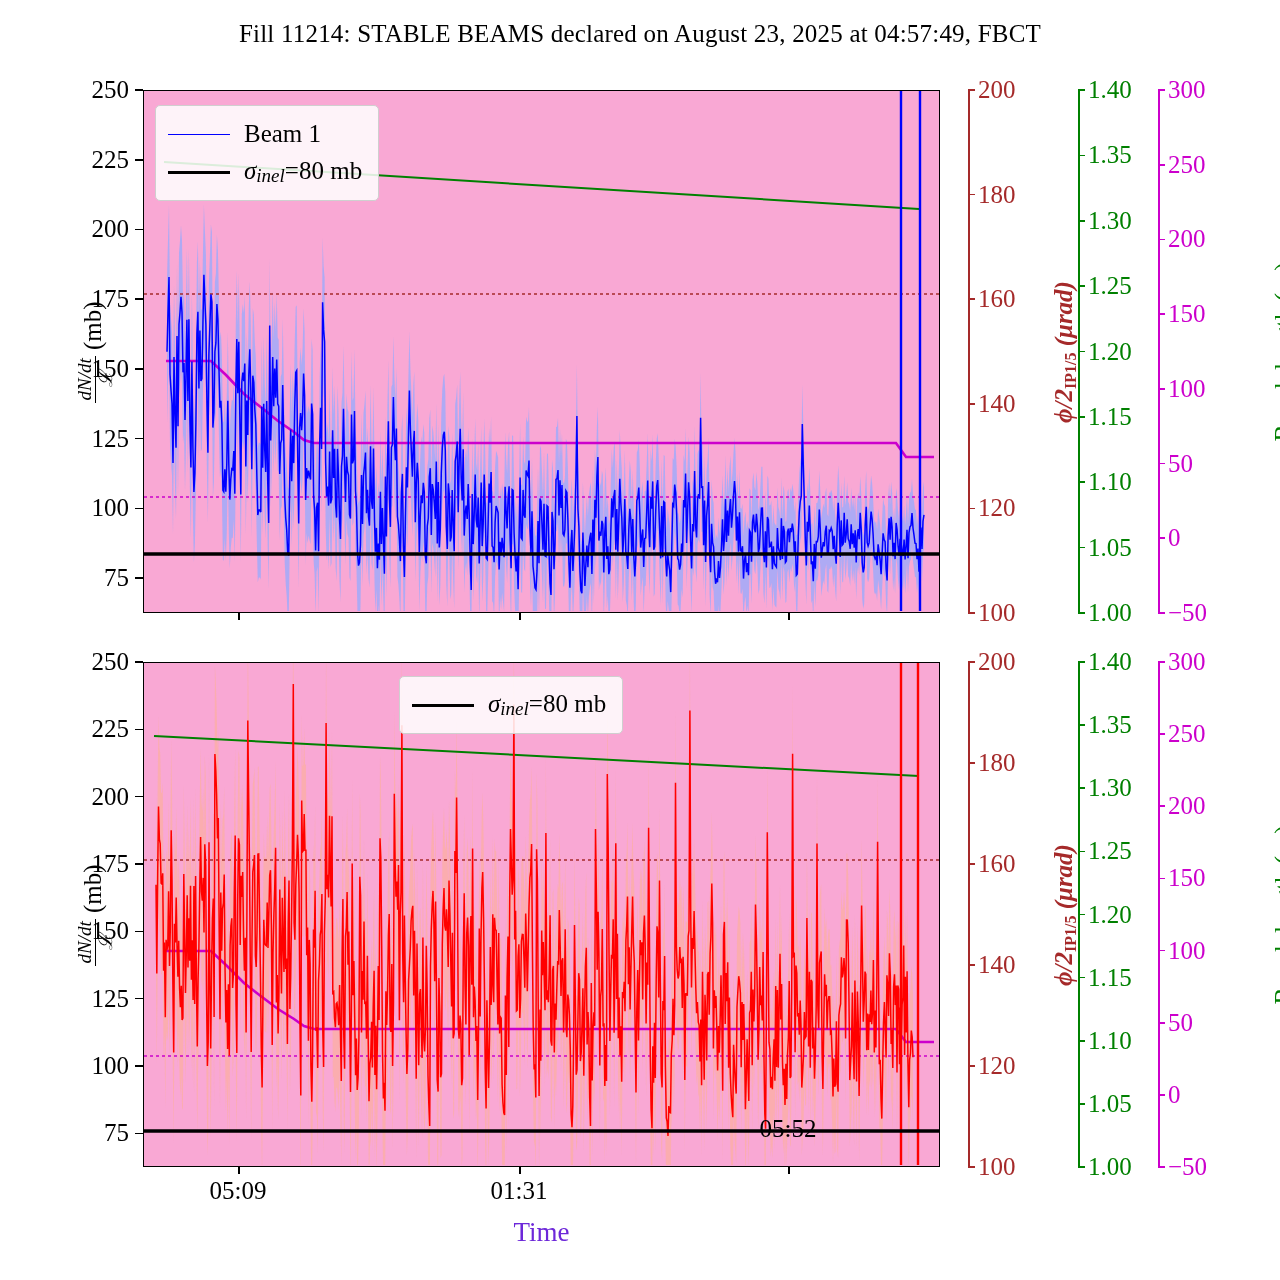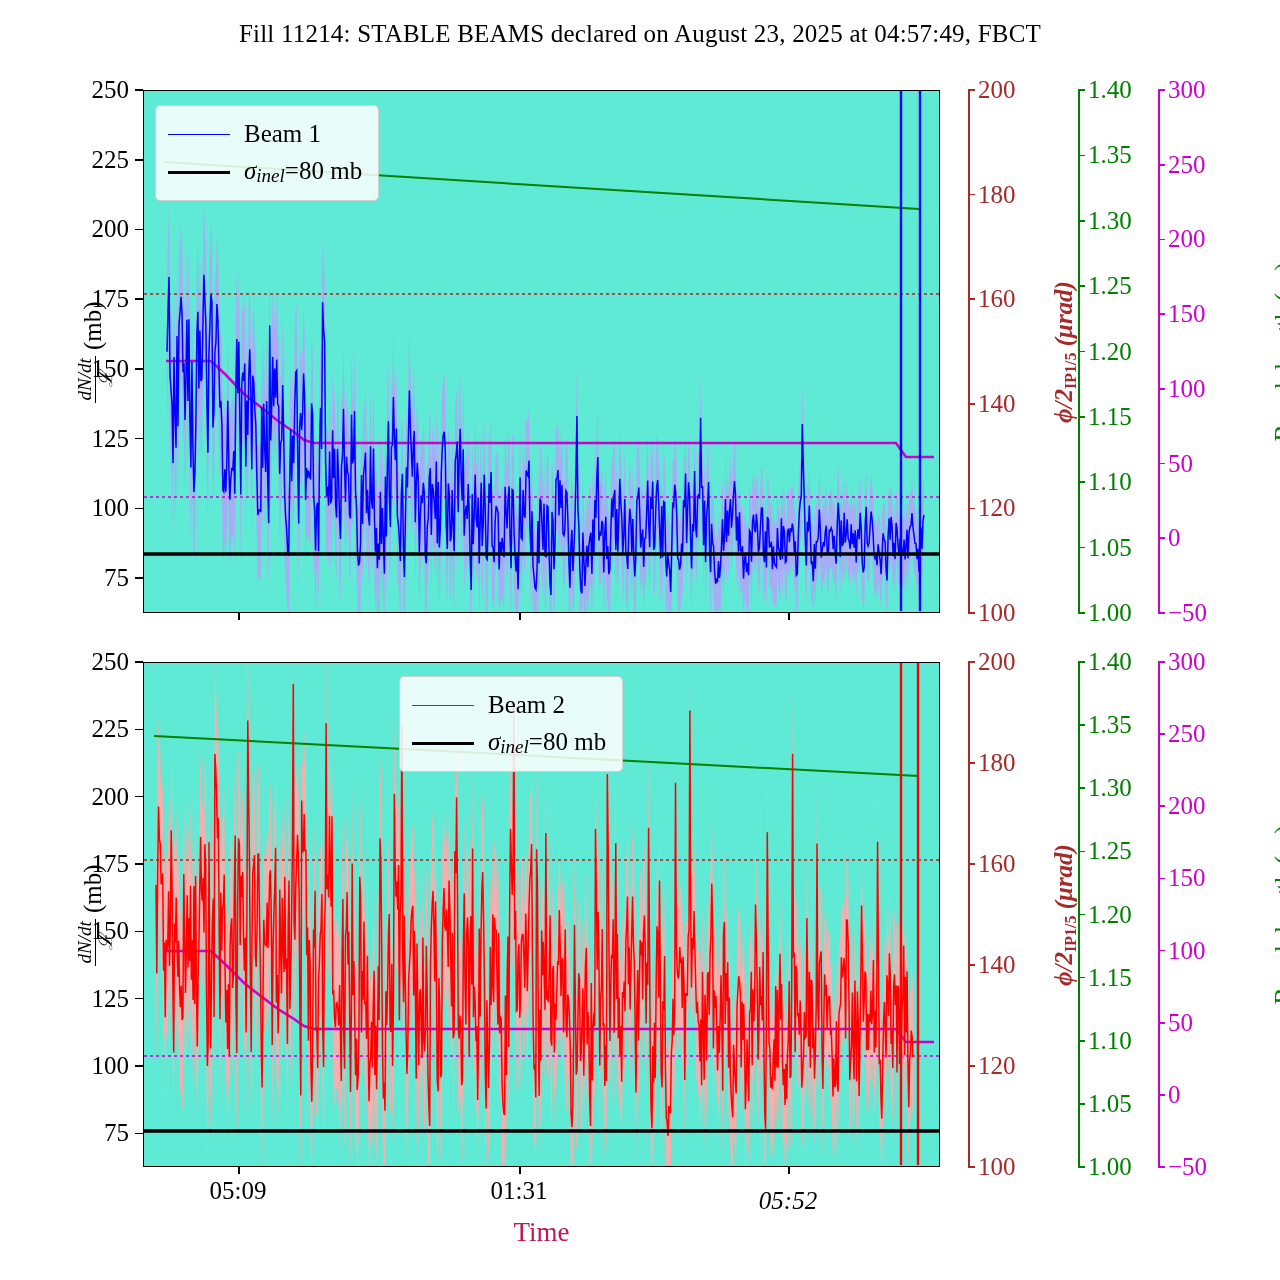--- a/index.html
+++ b/index.html
@@ -9,21 +9,21 @@
     overflow:hidden;position:relative;
   }
   .fig{position:absolute;left:0;top:0;width:1280px;height:1280px;}
 
   .title{
     position:absolute;left:0;top:20px;width:1280px;text-align:center;
     font-size:25px;color:#000;letter-spacing:.2px;
   }
 
   
-  .panel{position:absolute;border:1.6px solid #000;background:#5eead4;box-sizing:border-box;}
+  .panel{position:absolute;border:1.6px solid #000;background:#f9a8d4;box-sizing:border-box;}
   #panel-top{left:143px;top:90px;width:797px;height:523px;}
   #panel-bot{left:143px;top:662px;width:797px;height:505px;}
 
   .plotclip{position:absolute;left:0;top:0;right:0;bottom:0;overflow:hidden;}
 
   
   .ylab-left{
     position:absolute;font-size:25px;color:#000;text-align:right;
     transform:translateY(-50%);right:0;white-space:nowrap;
   }
@@ -38,21 +38,21 @@
 
   
   .rspine{position:absolute;width:1.6px;}
   .rtick{position:absolute;left:0px;width:7px;height:1.6px;}
   .rlab{position:absolute;left:10px;transform:translateY(-50%);font-size:25px;white-space:nowrap;}
   .raxis-title{
     position:absolute;font-size:25px;white-space:nowrap;
     transform-origin:50% 50%;transform:rotate(-90deg);text-align:center;
   }
   .xlab{position:absolute;transform:translateX(-50%);font-size:25px;color:#000;white-space:nowrap;}
-  .xaxis-title{position:absolute;font-size:27px;color:#be185d;text-align:center;width:797px;}
+  .xaxis-title{position:absolute;font-size:27px;color:#6d28d9;text-align:center;width:797px;}
 
   
   .legend{
     position:absolute;background:rgba(255,255,255,.86);
     border:1px solid #cfcfcf;border-radius:5px;
     padding:9px 16px 9px 12px;box-sizing:border-box;
   }
   .legrow{display:flex;align-items:center;height:38px;}
   .legline{width:62px;height:0;border-top-style:solid;margin-right:14px;}
   .legtxt{font-size:25px;color:#000;white-space:nowrap;}
@@ -127,24 +127,20 @@
           <polyline points="22,288 67,288 82,302 100,320 118,334 134,346 150,356 160,363 170,366 740,366 752,366 762,379 790,379" fill="none" stroke="#cc00cc" stroke-width="2.6"></polyline>
           <path id="b2line" fill="none" stroke="#ff0000" stroke-width="1.5" d="M0.0,221.7L0.8,310.5L1.7,210.1L2.5,143.6L3.4,176.3L4.2,180.7L5.1,220.1L5.9,221.0L6.7,210.3L7.6,307.7L8.4,279.4L9.3,354.3L10.1,276.8L10.9,287.5L11.8,282.1L12.6,228.2L13.5,302.9L14.3,266.2L15.2,167.3L16.0,217.5L16.8,314.2L17.7,389.6L18.5,260.7L19.4,279.5L20.2,234.6L21.1,285.3L21.9,313.8L22.7,277.7L23.6,325.7L24.4,344.1L25.3,322.8L26.1,356.9L26.9,355.1L27.8,210.9L28.6,269.5L29.5,330.0L30.3,289.8L31.2,232.2L32.0,304.6L32.8,255.3L33.7,297.7L34.5,222.8L35.4,316.7L36.2,277.2L37.1,336.9L37.9,223.1L38.7,341.1L39.6,213.0L40.4,317.3L41.3,383.4L42.1,316.2L42.9,283.7L43.8,223.1L44.6,174.1L45.5,228.7L46.3,237.6L47.2,214.9L48.0,269.4L48.8,181.2L49.7,202.0L50.5,328.9L51.4,403.1L52.2,378.7L53.0,179.3L53.9,325.4L54.7,385.6L55.6,304.7L56.4,256.1L57.3,235.5L58.1,354.0L58.9,91.1L59.8,107.5L60.6,131.6L61.5,175.5L62.3,155.1L63.2,269.6L64.0,356.2L64.8,229.6L65.7,287.8L66.5,245.9L67.4,240.2L68.2,211.6L69.0,302.9L69.9,359.6L70.7,327.0L71.6,386.1L72.4,321.3L73.3,392.8L74.1,283.0L74.9,263.1L75.8,255.3L76.6,325.0L77.5,309.9L78.3,229.2L79.2,172.5L80.0,338.9L80.8,390.1L81.7,237.8L82.5,175.3L83.4,181.5L84.2,281.9L85.0,212.7L85.9,233.9L86.7,208.9L87.6,275.0L88.4,307.7L89.3,274.7L90.1,369.6L90.9,252.0L91.8,57.4L92.6,128.7L93.5,202.8L94.3,302.4L95.2,389.1L96.0,276.6L96.8,208.8L97.7,201.5L98.5,192.1L99.4,292.9L100.2,303.9L101.0,269.7L101.9,191.1L102.7,190.9L103.6,258.2L104.4,307.2L105.3,385.3L106.1,424.6L106.9,343.1L107.8,256.7L108.6,280.6L109.5,281.9L110.3,282.6L111.2,239.4L112.0,284.9L112.8,253.8L113.7,212.2L114.5,207.2L115.4,261.7L116.2,382.0L117.0,289.7L117.9,251.3L118.7,226.1L119.6,184.7L120.4,339.4L121.3,312.1L122.1,370.6L122.9,332.7L123.8,226.4L124.6,282.5L125.5,330.5L126.3,234.8L127.1,279.1L128.0,309.0L128.8,213.7L129.7,306.0L130.5,295.5L131.4,381.1L132.2,261.5L133.0,217.4L133.9,346.1L134.7,312.9L135.6,250.2L136.4,186.6L137.3,20.9L138.1,259.8L138.9,276.8L139.8,222.2L140.6,201.3L141.5,171.8L142.3,190.8L143.1,229.8L144.0,362.6L144.8,432.5L145.7,137.5L146.5,188.7L147.4,187.5L148.2,151.0L149.0,187.2L149.9,187.2L150.7,292.3L151.6,264.6L152.4,377.7L153.3,276.9L154.1,300.7L154.9,402.2L155.8,438.8L156.6,387.7L157.5,266.5L158.3,284.8L159.1,227.7L160.0,368.0L160.8,364.3L161.7,405.1L162.5,317.9L163.4,300.8L164.2,271.8L165.0,266.7L165.9,230.9L166.7,363.6L167.6,403.9L168.4,270.4L169.3,236.0L170.1,60.1L170.9,226.3L171.8,211.8L172.6,234.5L173.5,152.8L174.3,207.1L175.1,243.5L176.0,153.2L176.8,330.0L177.7,328.8L178.5,354.6L179.4,364.2L180.2,340.7L181.0,339.7L181.9,348.1L182.7,362.2L183.6,322.0L184.4,367.3L185.3,417.9L186.1,291.2L186.9,236.1L187.8,373.4L188.6,405.7L189.5,273.5L190.3,264.6L191.1,229.0L192.0,301.8L192.8,268.4L193.7,349.7L194.5,428.9L195.4,346.9L196.2,200.5L197.0,332.3L197.9,297.9L198.7,354.1L199.6,412.2L200.4,375.6L201.2,427.0L202.1,414.3L202.9,375.8L203.8,213.8L204.6,232.4L205.5,369.5L206.3,308.1L207.1,336.7L208.0,258.4L208.8,340.0L209.7,339.4L210.5,375.8L211.4,292.8L212.2,376.4L213.0,438.2L213.9,400.7L214.7,394.7L215.6,358.7L216.4,404.4L217.2,344.5L218.1,307.7L218.9,412.1L219.8,362.8L220.6,426.3L221.5,371.2L222.3,302.9L223.1,357.1L224.0,175.3L224.8,195.0L225.7,282.5L226.5,388.7L227.4,435.5L228.2,419.8L229.0,447.7L229.9,328.3L230.7,361.9L231.6,326.6L232.4,272.5L233.2,251.0L234.1,363.5L234.9,368.8L235.8,300.9L236.6,402.9L237.5,338.8L238.3,130.7L239.1,198.3L240.0,233.8L240.8,218.5L241.7,246.8L242.5,202.1L243.4,357.3L244.2,250.7L245.0,229.3L245.9,62.2L246.7,290.8L247.6,339.3L248.4,252.6L249.2,311.9L250.1,370.7L250.9,410.9L251.8,385.7L252.6,317.1L253.5,300.5L254.3,285.3L255.1,257.8L256.0,247.4L256.8,242.8L257.7,332.6L258.5,267.7L259.4,330.9L260.2,415.7L261.0,280.4L261.9,352.2L262.7,402.2L263.6,331.5L264.4,326.1L265.2,359.4L266.1,395.0L266.9,274.6L267.8,376.5L268.6,388.5L269.5,364.6L270.3,282.8L271.1,324.2L272.0,412.7L272.8,440.5L273.7,463.0L274.5,302.8L275.3,266.0L276.2,241.5L277.0,227.9L277.9,261.3L278.7,318.3L279.6,238.4L280.4,317.7L281.2,416.4L282.1,428.6L282.9,314.9L283.8,348.8L284.6,414.3L285.5,411.0L286.3,281.6L287.1,247.8L288.0,225.0L288.8,262.8L289.7,267.7L290.5,246.2L291.3,264.3L292.2,304.0L293.0,217.6L293.9,250.0L294.7,294.0L295.6,343.6L296.4,269.7L297.2,375.3L298.1,370.6L298.9,187.9L299.8,209.9L300.6,134.5L301.5,231.7L302.3,365.3L303.1,375.6L304.0,352.6L304.8,361.1L305.7,422.2L306.5,415.2L307.3,291.3L308.2,230.3L309.0,321.0L309.9,361.6L310.7,270.9L311.6,254.5L312.4,282.7L313.2,392.2L314.1,283.7L314.9,253.0L315.8,321.8L316.6,185.5L317.5,354.3L318.3,323.5L319.1,337.4L320.0,377.9L320.8,363.0L321.7,437.1L322.5,370.4L323.3,265.4L324.2,353.4L325.0,274.5L325.9,225.4L326.7,209.0L327.6,256.2L328.4,319.0L329.2,404.9L330.1,445.5L330.9,337.3L331.8,386.2L332.6,425.0L333.5,376.2L334.3,284.1L335.1,341.9L336.0,322.6L336.8,251.3L337.7,339.3L338.5,254.7L339.3,266.7L340.2,267.3L341.0,314.5L341.9,361.6L342.7,269.9L343.6,370.4L344.4,353.9L345.2,355.2L346.1,421.5L346.9,439.5L347.8,449.9L348.6,452.1L349.4,332.6L350.3,412.0L351.1,314.5L352.0,273.5L352.8,384.1L353.7,235.1L354.5,166.0L355.3,196.3L356.2,231.7L357.0,216.4L357.9,41.6L358.7,276.4L359.6,247.7L360.4,347.9L361.2,347.1L362.1,293.4L362.9,281.3L363.8,355.0L364.6,335.8L365.4,278.2L366.3,271.5L367.1,271.7L368.0,296.4L368.8,324.7L369.7,250.6L370.5,281.5L371.3,328.3L372.2,286.3L373.0,242.9L373.9,214.6L374.7,208.6L375.6,180.9L376.4,283.4L377.2,363.8L378.1,406.4L378.9,401.2L379.8,434.6L380.6,186.2L381.4,217.7L382.3,352.4L383.1,433.0L384.0,346.5L384.8,397.8L385.7,267.4L386.5,312.2L387.3,279.0L388.2,313.7L389.0,347.3L389.9,170.0L390.7,336.7L391.6,327.2L392.4,339.3L393.2,308.2L394.1,252.3L394.9,377.7L395.8,382.7L396.6,307.2L397.4,302.9L398.3,389.4L399.1,340.5L400.0,356.7L400.8,325.7L401.7,298.0L402.5,301.7L403.3,247.1L404.2,282.7L405.0,333.0L405.9,298.0L406.7,295.2L407.6,369.4L408.4,333.5L409.2,266.3L410.1,364.7L410.9,374.3L411.8,331.5L412.6,337.0L413.4,351.3L414.3,386.7L415.1,450.9L416.0,464.1L416.8,442.7L417.7,371.3L418.5,261.9L419.3,332.8L420.2,411.7L421.0,406.9L421.9,356.7L422.7,310.2L423.5,316.5L424.4,398.1L425.2,389.9L426.1,358.9L426.9,325.3L427.8,412.7L428.6,350.4L429.4,303.5L430.3,284.7L431.1,381.5L432.0,349.1L432.8,367.1L433.7,435.1L434.5,462.9L435.3,320.1L436.2,417.5L437.0,366.8L437.9,349.4L438.7,362.9L439.5,166.1L440.4,231.5L441.2,306.7L442.1,248.8L442.9,289.9L443.8,402.6L444.6,333.5L445.4,325.8L446.3,265.9L447.1,363.6L448.0,360.2L448.8,423.1L449.7,381.9L450.5,418.1L451.3,110.9L452.2,184.4L453.0,287.6L453.9,377.9L454.7,328.9L455.5,291.8L456.4,295.5L457.2,256.3L458.1,369.8L458.9,305.3L459.8,180.2L460.6,336.0L461.4,270.8L462.3,375.2L463.1,334.5L464.0,392.5L464.8,363.3L465.7,418.7L466.5,329.0L467.3,335.2L468.2,318.7L469.0,348.2L469.9,277.3L470.7,262.2L471.5,233.5L472.4,321.2L473.2,284.2L474.1,346.5L474.9,308.7L475.8,265.2L476.6,233.6L477.4,280.1L478.3,298.7L479.1,361.8L480.0,429.6L480.8,346.5L481.7,307.0L482.5,377.5L483.3,323.2L484.2,277.1L485.0,292.2L485.9,279.2L486.7,336.6L487.5,270.5L488.4,252.5L489.2,282.6L490.1,360.5L490.9,299.4L491.8,321.7L492.6,164.8L493.4,269.6L494.3,392.8L495.1,446.2L496.0,465.2L496.8,383.2L497.6,419.7L498.5,359.7L499.3,415.0L500.2,317.1L501.0,263.3L501.9,271.3L502.7,334.5L503.5,217.5L504.4,324.4L505.2,410.7L506.1,424.4L506.9,338.1L507.8,347.2L508.6,293.0L509.4,403.5L510.3,454.8L511.1,458.7L512.0,473.0L512.8,443.1L513.6,449.2L514.5,449.7L515.3,391.5L516.2,377.5L517.0,335.8L517.9,372.2L518.7,341.8L519.5,119.8L520.4,283.7L521.2,306.7L522.1,315.5L522.9,311.9L523.8,284.0L524.6,300.2L525.4,295.6L526.3,345.1L527.1,293.7L528.0,320.8L528.8,417.1L529.6,330.8L530.5,330.6L531.3,332.7L532.2,273.4L533.0,267.6L533.9,47.4L534.7,248.2L535.5,324.5L536.4,274.9L537.2,286.0L538.1,248.1L538.9,286.4L539.8,325.3L540.6,350.3L541.4,339.1L542.3,359.2L543.1,362.1L544.0,398.6L544.8,356.5L545.6,422.3L546.5,308.7L547.3,363.8L548.2,416.8L549.0,331.8L549.9,357.0L550.7,397.4L551.5,311.6L552.4,309.1L553.2,351.8L554.1,290.8L554.9,273.5L555.8,220.5L556.6,260.1L557.4,385.6L558.3,327.2L559.1,344.9L560.0,332.9L560.8,365.5L561.6,407.4L562.5,363.0L563.3,389.7L564.2,354.6L565.0,312.3L565.9,358.9L566.7,427.8L567.5,271.6L568.4,258.9L569.2,360.9L570.1,310.1L570.9,338.3L571.7,299.2L572.6,404.7L573.4,334.5L574.3,410.6L575.1,430.6L576.0,445.1L576.8,454.2L577.6,381.8L578.5,404.4L579.3,418.1L580.2,430.6L581.0,343.9L581.9,327.3L582.7,313.2L583.5,318.5L584.4,330.0L585.2,404.3L586.1,339.1L586.9,376.9L587.7,341.1L588.6,383.1L589.4,446.2L590.3,414.6L591.1,376.3L592.0,406.3L592.8,437.9L593.6,349.8L594.5,347.1L595.3,308.8L596.2,402.3L597.0,326.5L597.9,358.4L598.7,331.9L599.5,241.6L600.4,275.0L601.2,324.0L602.1,396.7L602.9,367.9L603.7,303.9L604.6,342.1L605.4,332.6L606.3,357.4L607.1,289.1L608.0,396.6L608.8,450.8L609.6,465.7L610.5,336.0L611.3,169.2L612.2,286.0L613.0,379.4L613.9,386.2L614.7,424.8L615.5,413.8L616.4,426.2L617.2,395.2L618.1,376.2L618.9,417.7L619.7,323.1L620.6,404.1L621.4,327.1L622.3,404.8L623.1,344.1L624.0,290.8L624.8,356.4L625.6,321.0L626.5,399.2L627.3,422.1L628.2,405.8L629.0,442.0L629.9,400.7L630.7,436.1L631.5,391.8L632.4,374.2L633.2,317.9L634.1,414.9L634.9,413.3L635.7,327.5L636.6,90.7L637.4,292.9L638.3,291.4L639.1,389.2L640.0,302.5L640.8,310.3L641.6,353.6L642.5,350.0L643.3,371.8L644.2,337.5L645.0,363.1L645.8,424.6L646.7,408.3L647.5,393.2L648.4,349.0L649.2,374.8L650.1,373.2L650.9,254.9L651.7,320.6L652.6,383.4L653.4,308.8L654.3,404.8L655.1,316.9L656.0,319.0L656.8,385.5L657.6,364.5L658.5,415.7L659.3,391.7L660.2,343.8L661.0,180.5L661.8,342.1L662.7,365.3L663.5,299.9L664.4,293.7L665.2,288.4L666.1,390.9L666.9,426.0L667.7,365.7L668.6,311.3L669.4,333.2L670.3,321.8L671.1,366.2L672.0,338.9L672.8,333.8L673.6,333.8L674.5,370.0L675.3,368.6L676.2,394.6L677.0,433.6L677.8,395.5L678.7,423.7L679.5,421.7L680.4,358.3L681.2,419.1L682.1,428.7L682.9,352.2L683.7,345.3L684.6,340.8L685.4,294.3L686.3,314.4L687.1,310.3L688.0,295.0L688.8,307.8L689.6,375.5L690.5,257.1L691.3,257.2L692.2,279.9L693.0,339.3L693.8,417.1L694.7,397.4L695.5,383.0L696.4,329.6L697.2,384.8L698.1,416.2L698.9,317.4L699.7,365.3L700.6,418.6L701.4,328.5L702.3,360.7L703.1,432.9L704.0,370.6L704.8,316.2L705.6,242.5L706.5,298.3L707.3,358.7L708.2,338.3L709.0,308.6L709.8,311.3L710.7,387.3L711.5,350.5L712.4,387.0L713.2,351.2L714.1,359.0L714.9,327.4L715.7,361.3L716.6,348.7L717.4,297.0L718.3,389.6L719.1,347.6L719.9,384.4L720.8,321.8L721.6,178.7L722.5,302.0L723.3,401.3L724.2,396.8L725.0,435.4L725.8,455.6L726.7,403.3L727.5,360.3L728.4,339.0L729.2,366.5L730.1,394.4L730.9,312.2L731.7,321.5L732.6,353.0L733.4,290.2L734.3,312.6L735.1,381.0L735.9,367.0L736.8,404.9L737.6,323.8L738.5,311.3L739.3,342.1L740.2,322.4L741.0,409.5L741.8,322.4L742.7,326.1L743.5,401.3L744.4,344.5L745.2,381.5L746.1,341.3L746.9,334.9L747.7,282.6L748.6,391.9L749.4,313.8L750.3,369.5L751.1,308.2L751.9,397.6L752.8,444.2L753.6,396.7L754.5,390.1L755.3,367.6L756.2,374.0L757.0,394.3" transform="translate(12,0)"></path>
           <line x1="757" y1="0" x2="757" y2="502" stroke="#ff0000" stroke-width="2.4"></line>
           <line x1="774" y1="0" x2="774" y2="502" stroke="#ff0000" stroke-width="2.4"></line>
           <line x1="0" y1="468" x2="795" y2="468" stroke="#000000" stroke-width="3.4"></line>
         </g>
       </svg>
     </div>
 
     <div class="legend" id="leg-bot" style="left:255px;top:13px;">
-      <div class="legrow">
-        <span class="legline" style="border-top-width:1.8px;border-top-color:#ff0000;"></span>
-        <span class="legtxt">Beam 2</span>
-      </div>
       <div class="legrow">
         <span class="legline" style="border-top-width:3.4px;border-top-color:#000000;"></span>
         <span class="legtxt"><span class="ital">σ</span><span class="sub">inel</span><span>=80 mb</span></span>
       </div>
     </div>
   </div>
 
   <div id="axes-layer">
       <div style="position:absolute;left:135px;top:577.3333333333334px;width:8px;height:1.6px;background:#000;"></div>
       <div class="ylab-left" style="left:63px;top:578.1333333333333px;width:66px;">75</div>
@@ -283,17 +279,17 @@
       <div class="rtick" style="left:1158px;top:661.2px;background:#cc00cc;"></div>
       <div class="rlab" style="left:1168px;top:662px;color:#cc00cc;">300</div>
       <div style="position:absolute;left:238px;top:613px;width:1.6px;height:7px;background:#000;"></div>
       <div style="position:absolute;left:238px;top:1167px;width:1.6px;height:7px;background:#000;"></div>
       <div class="xlab" style="left:238px;top:1177px;text-align:right;">05:09</div>
       <div style="position:absolute;left:519px;top:613px;width:1.6px;height:7px;background:#000;"></div>
       <div style="position:absolute;left:519px;top:1167px;width:1.6px;height:7px;background:#000;"></div>
       <div class="xlab" style="left:519px;top:1177px;">01:31</div>
       <div style="position:absolute;left:788px;top:613px;width:1.6px;height:7px;background:#000;"></div>
       <div style="position:absolute;left:788px;top:1167px;width:1.6px;height:7px;background:#000;"></div>
-      <div class="xlab" style="left:788px;top:1187px;font-style:italic;">05:52</div>
+      <div class="xlab" style="left:788px;top:1115px;">05:52</div>
       <div class="xaxis-title" style="left:143px;top:1217px;">Time</div>
     </div>
 
 </div>
 
 </body></html>

